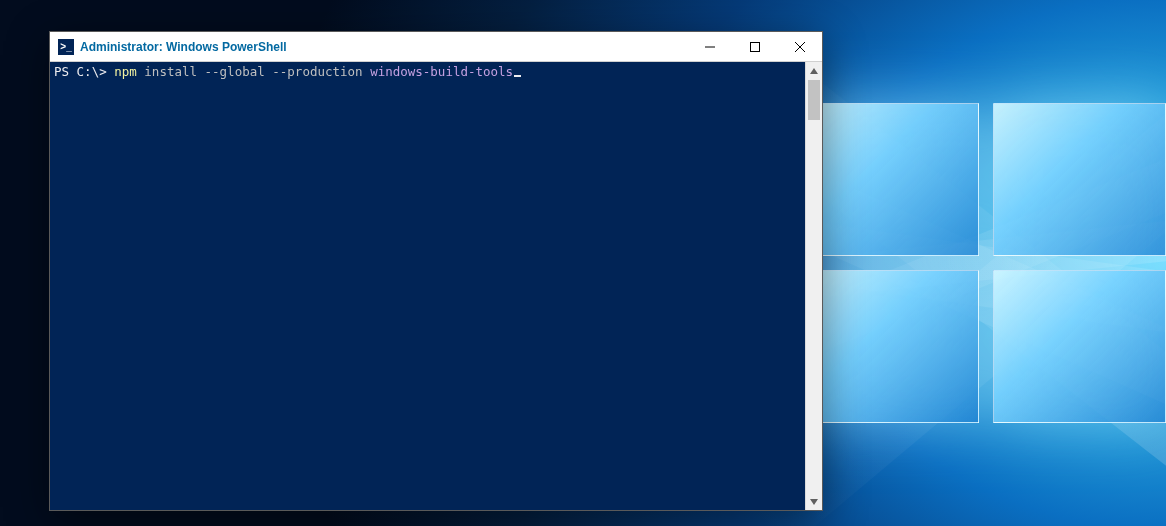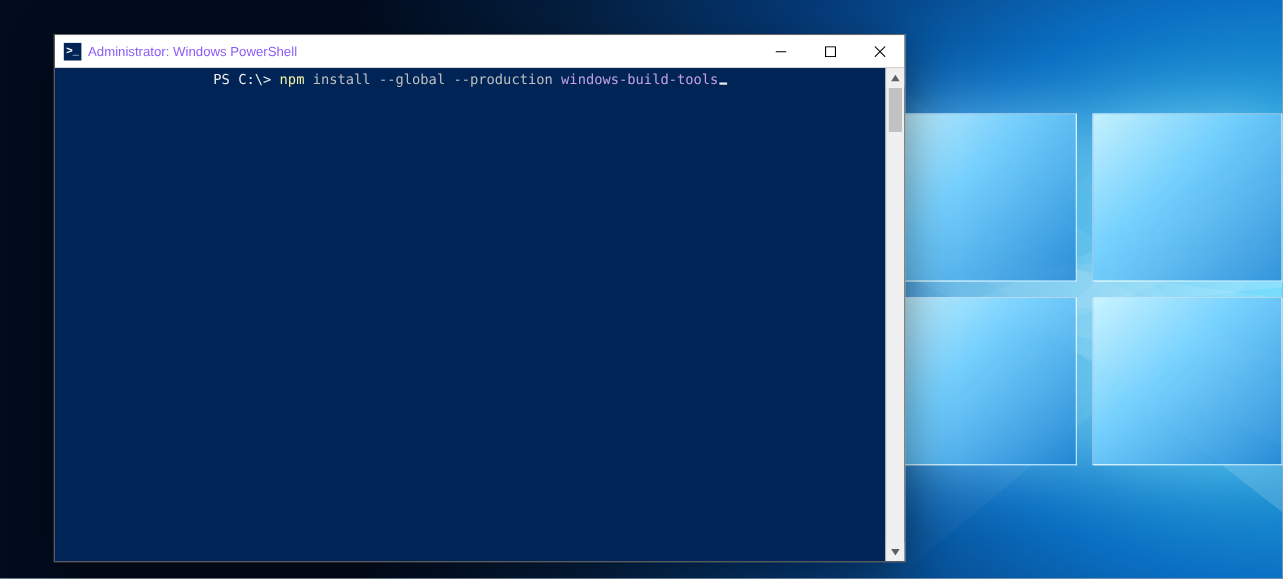--- a/index.html
+++ b/index.html
@@ -35,31 +35,30 @@
       box-shadow: 0 10px 40px rgba(0,0,0,.45);
     }
     .titlebar {
       height: 30px; background: #ffffff; display: flex; align-items: center;
       border-bottom: 1px solid #d0d0d0;
     }
     .title-icon {
       width: 16px; height: 16px; margin: 0 6px 0 8px; background: #012456;
       display: flex; align-items: center; justify-content: center; color: #fff; font-size: 10px; font-weight: bold;
     }
-    .title-text { font-size: 12px; color: #8b5cf6; flex: 0 0 auto; }
+    .title-text { font-size: 12px; color: #0369a1; flex: 0 0 auto; font-weight: bold; }
     .title-spacer { flex: 1; }
     .title-btn {
       width: 45px; height: 29px; display: flex; align-items: center; justify-content: center;
       font-size: 10px; color: #000; cursor: default;
     }
 
     .client {
       position: absolute; left: 0; right: 0; top: 30px; bottom: 0; display: flex;
       background: #012456;
-      text-align: center;
     }
     .terminal {
       flex: 1; padding: 2px 4px; color: #eeedf0; background: #012456;
       font-family: Consolas, "Lucida Console", monospace; font-size: 12.5px; line-height: 15px;
       white-space: pre; overflow: hidden;
     }
     .prompt .cmd-yellow { color: #f2f2a0; }
     .prompt .cmd-gray { color: #bfbfbf; }
     .prompt .cmd-purple { color: #c4a0e0; }
     .cursor {

